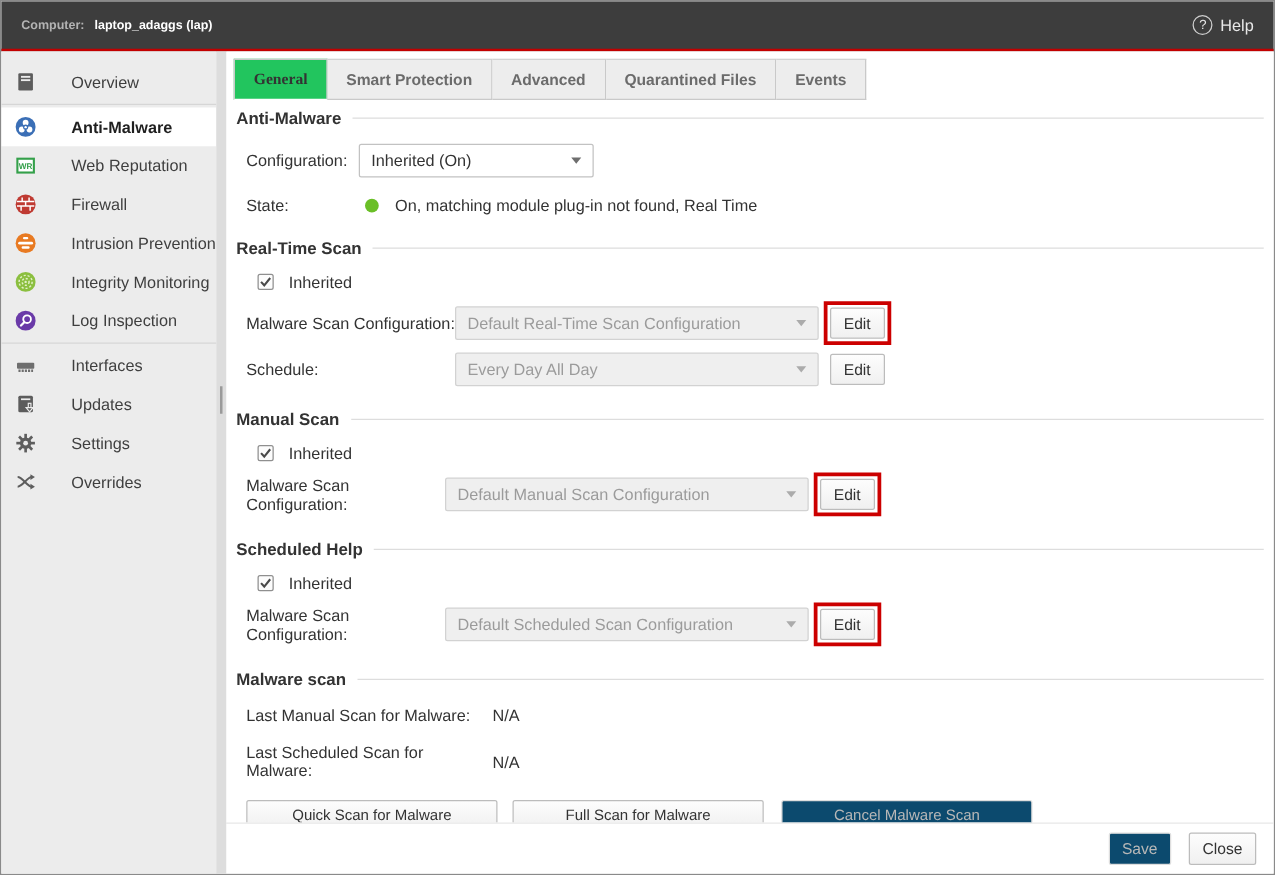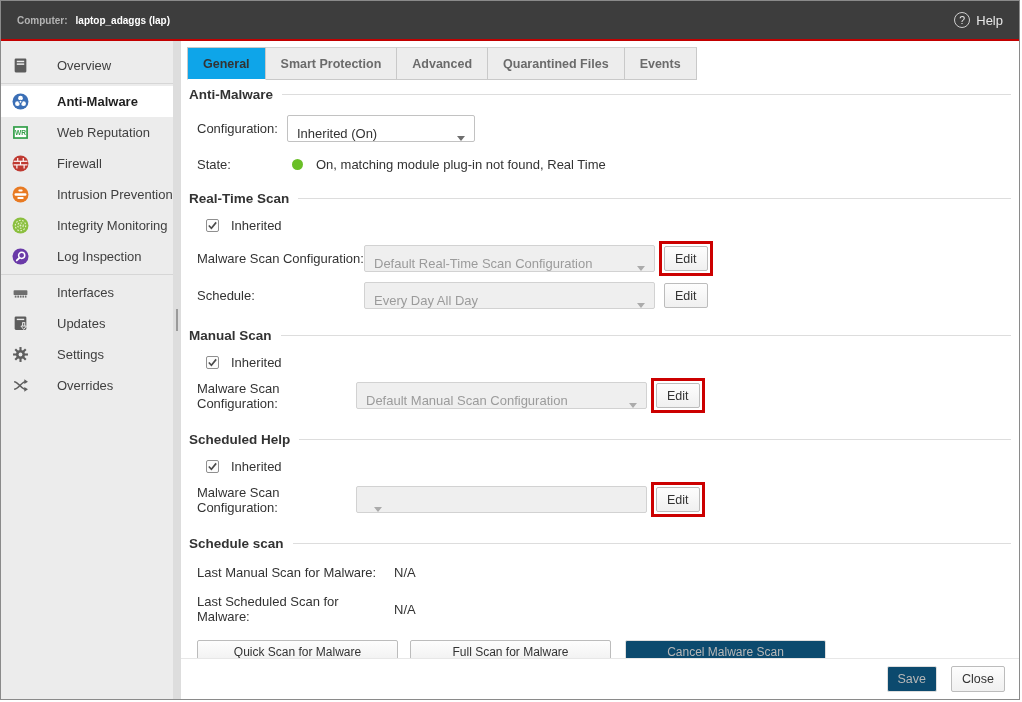--- a/index.html
+++ b/index.html
@@ -28,35 +28,35 @@
   .side-divider { height:1px; background:#d6d6d6; margin:2px 0; }
   .splitter { width:8px; min-width:8px; background:#dddddd; position:relative; cursor:col-resize; }
   .splitter-grip { position:absolute; top:268px; left:3px; width:2px; height:22px; background:#9a9a9a; }
   .content { flex:1; display:flex; flex-direction:column; background:#fff; min-width:0; }
   
   .tabs { display:flex; margin-top:6px; padding-left:6px; }
   .tab { height:33px; display:flex; align-items:center; padding:0 15px; font-size:12.5px; font-weight:bold;
     color:#6b6b6b; background:#ededed; border-top:1px solid #d2d2d2; border-right:1px solid #c9c9c9;
     border-bottom:1px solid #c9c9c9; cursor:pointer; }
   .tab:first-child { border-left:1px solid #c9c9c9; }
-  .tab.selected { background:#0ea5e9; color:#333; border-bottom-color:#fff; border-top-color:#c9c9c9; }
+  .tab.selected { background:#22c55e; color:#333; border-bottom-color:#fff; border-top-color:#c9c9c9;font-family:Liberation Serif, serif; }
   
   .body { flex:1; padding:0 8px; overflow:hidden; }
   .section-title { display:flex; align-items:center; gap:9px; font-size:13.5px; font-weight:bold;
     color:#333; margin-top:19px; }
   .section-title .rule { flex:1; height:1px; background:#dddddd; }
   .section-title.first { margin-top:7px; }
   .frow { display:flex; align-items:center; margin-top:13px; padding-left:8px; font-size:13px; color:#333; }
   .lbl { flex:none; }
   .lbl-sm { width:90px; }
   .lbl-rt { width:167px; }
   .lbl-md { width:159px; }
   .lbl-xl { width:197px; }
   .select { width:291px; height:27px; border:1px solid #c2c2c2; border-radius:2px; background:#fff;
-    display:flex; align-items:flex-end; justify-content:space-between; padding:0 9px; font-size:13px;
+    display:flex; align-items:center; justify-content:space-between; padding:0 9px; font-size:13px;
     color:#333; cursor:pointer; flex:none; }
   .select.sm { width:188px; }
   .select.disabled { background:#efefef; color:#9b9b9b; border-color:#d2d2d2; cursor:default; }
   .caret { width:0; height:0; border-left:4.5px solid transparent; border-right:4.5px solid transparent;
     border-top:5.5px solid #6e6e6e; margin-left:8px; flex:none; }
   .select.disabled .caret { border-top-color:#ababab; }
   .checkbox { width:13px; height:13px; border:1px solid #8f8f8f; border-radius:2px; background:#fcfcfc;
     display:flex; align-items:center; justify-content:center; cursor:pointer; flex:none; }
   .checkbox svg { width:11px; height:11px; }
   .chk-row { margin-top:12px; padding-left:17px; }
@@ -336,29 +336,30 @@
           <span class="checkbox">
               <svg viewBox="0 0 12 12">
                 <path d="M2 6 L4.8 9 L10 2.6" stroke="#4a4a4a" stroke-width="1.8" fill="none"></path>
               </svg>
             </span>
           <span class="chk-label">Inherited</span>
         </div>
         <div class="frow msc-row">
           <span class="lbl lbl-md">Malware Scan Configuration:</span>
           <div class="select disabled">
+            <span>Default Scheduled Scan Configuration</span>
             <span class="caret"></span>
           </div>
           <span class="red-box">
             <button class="btn">Edit</button>
           </span>
         </div>
 
         <div class="section-title">
-          <span>Schedule scan</span>
+          <span>Malware scan</span>
             <span class="rule"></span>
         </div>
         <div class="frow val-row">
           <span class="lbl lbl-xl">Last Manual Scan for Malware:</span>
           <span>N/A</span>
         </div>
         <div class="frow val-row">
           <span class="lbl lbl-xl">Last Scheduled Scan for Malware:</span>
           <span>N/A</span>
         </div>

